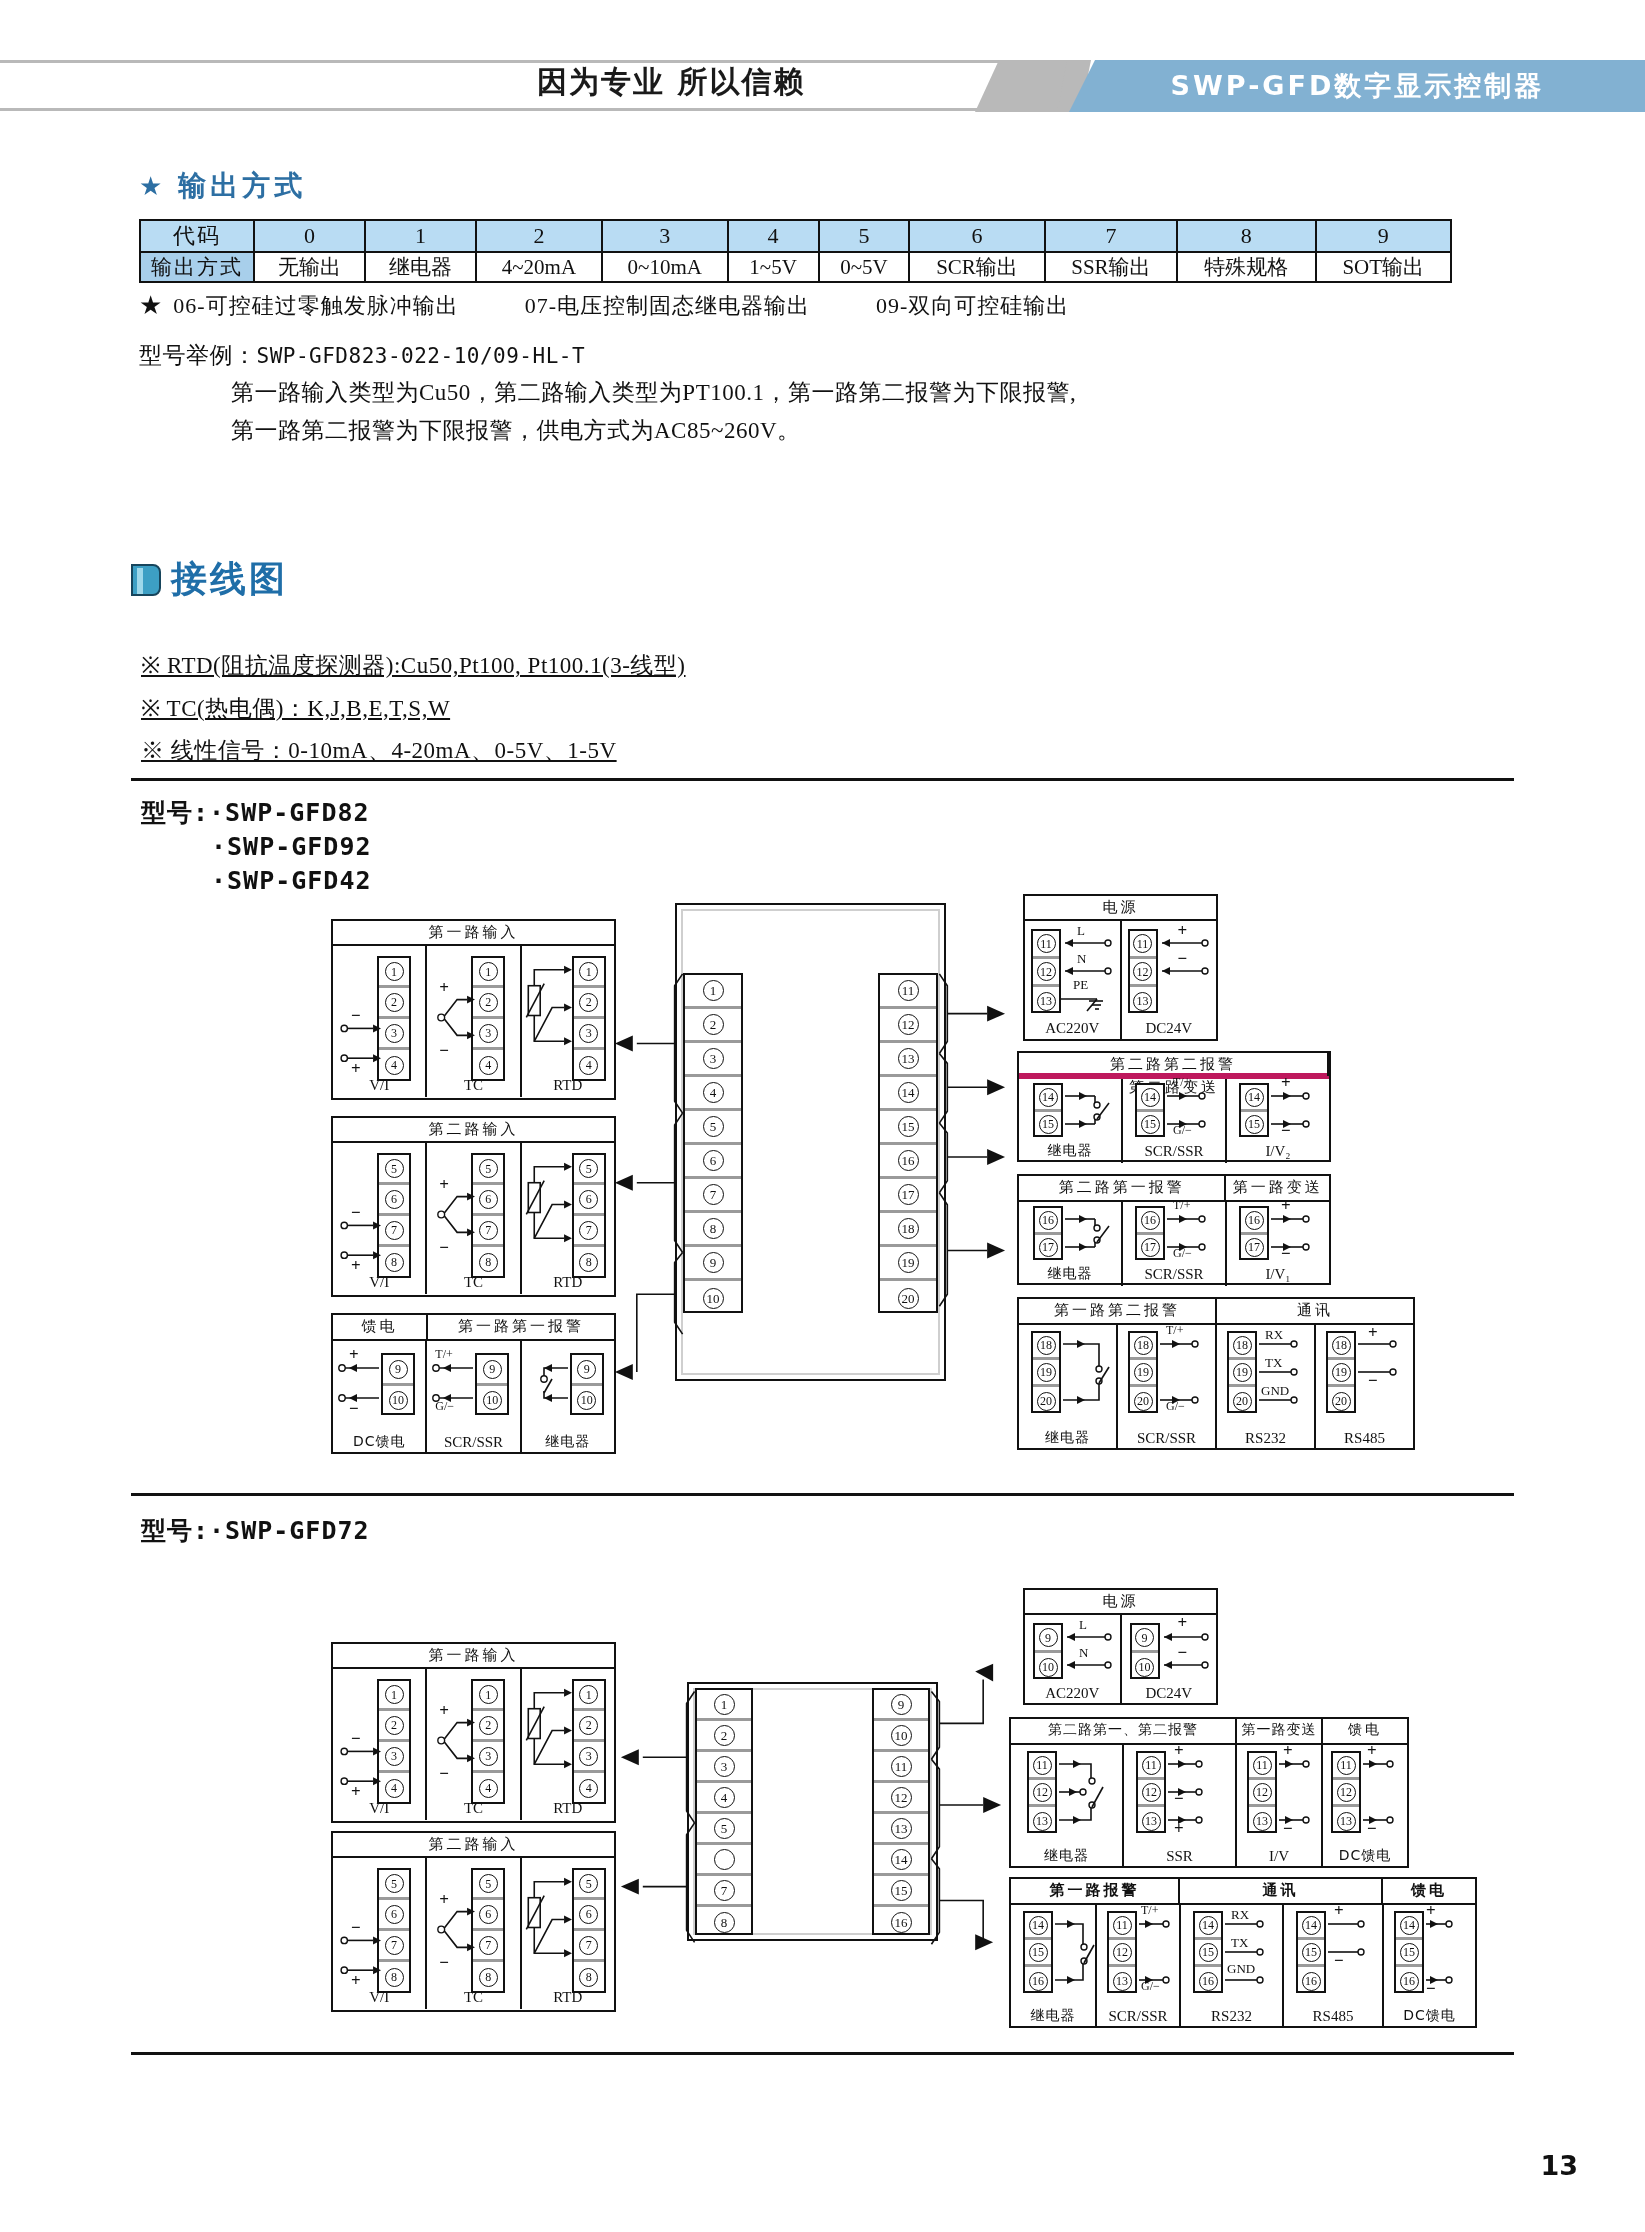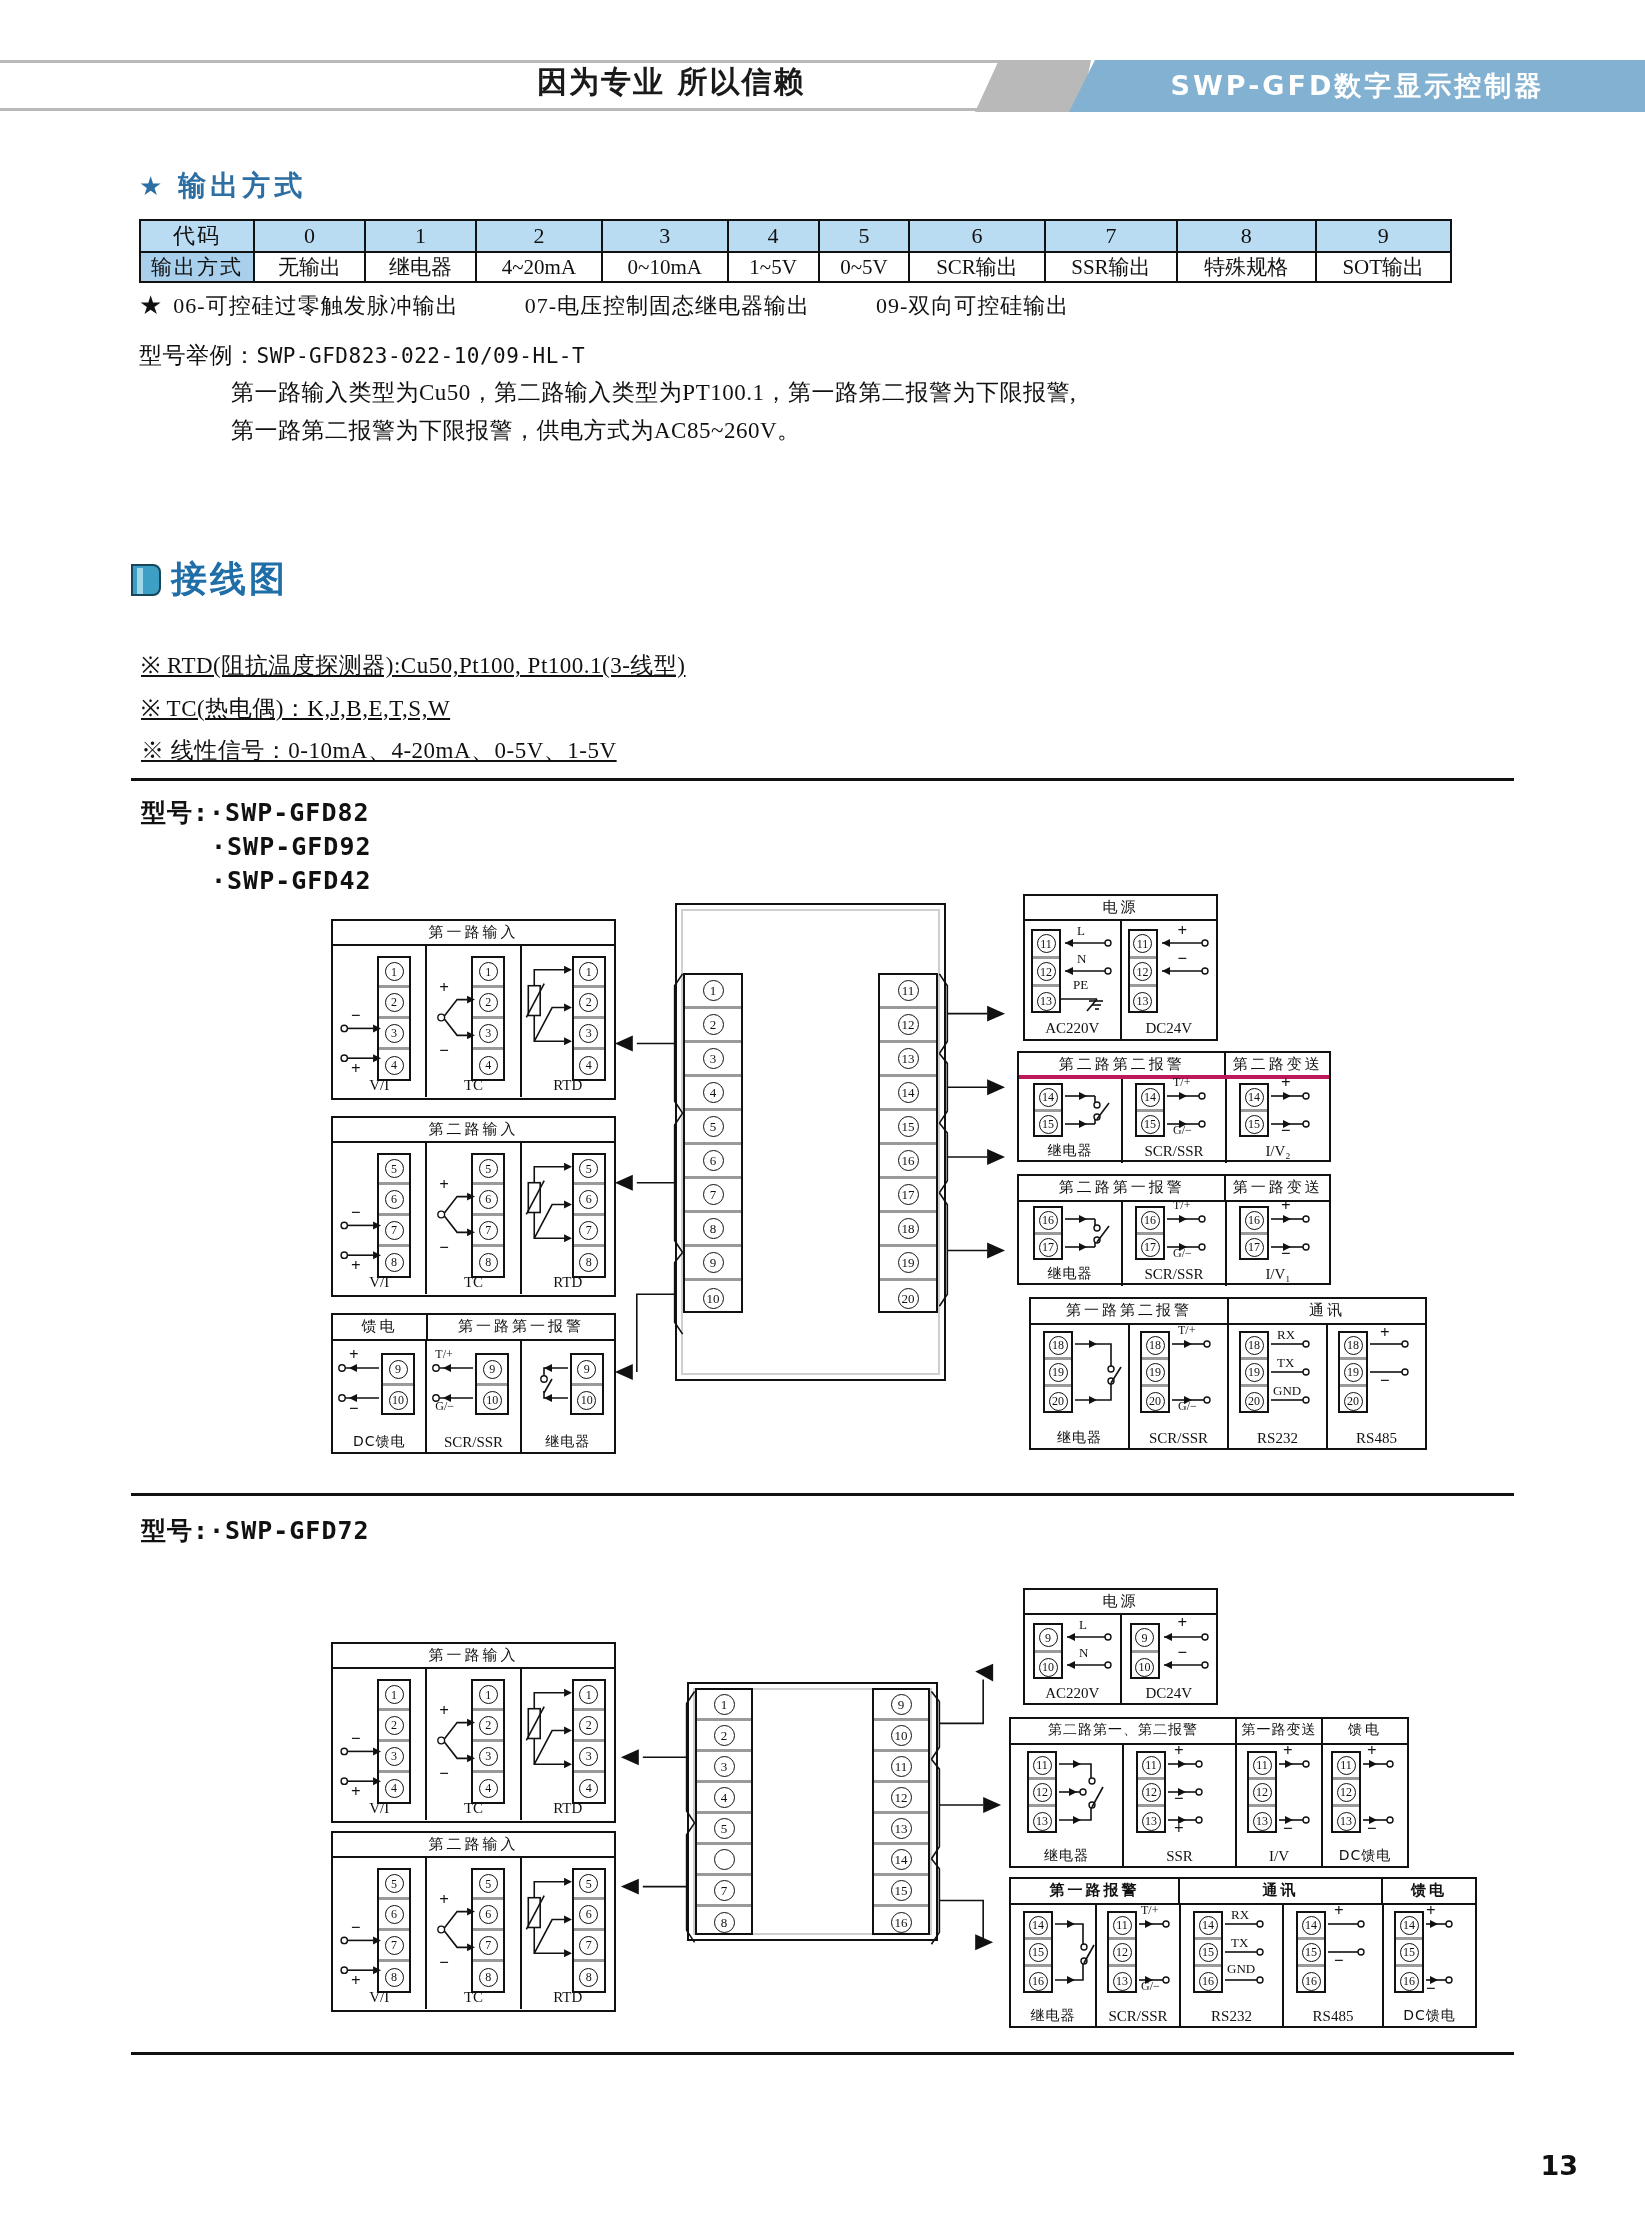--- a/index.html
+++ b/index.html
@@ -671,21 +671,21 @@
           </svg>
           <span class="lbl b" style="left:56px; top:0px;">+</span>
           <span class="lbl b" style="left:56px; top:28px;">−</span>
         </div>
         <div class="cell-label">DC24V</div>
       </div>
     </div>
   </div>
 
   <div class="panel" style="left:1017px; top:1051px; width:314px; height:111px;">
-    <div style="display:flex; height:26px; border-bottom:4px solid #be185d;">
+    <div style="display:flex; height:26px; border-bottom:6px solid #be185d;flex-direction:column;">
       <div class="panel-title" style="flex:2; border-bottom:none; border-right:2px solid #111;">第二路第二报警</div>
       <div class="panel-title" style="flex:1; border-bottom:none;">第二路变送</div>
     </div>
     <div class="panel-body" style="height:84px;">
       <div class="cell">
         <div class="cell-art">
           <div class="strip" style="left:14px; top:4px; width:30px; height:54px;">
             <div class="term" style="height:27px;">
                 <span class="tnum sm">14</span>
               </div>
@@ -828,21 +828,21 @@
             <circle class="dot" cx="79" cy="45" r="3"></circle>
           </svg>
           <span class="lbl b" style="left:54px; top:-6px;">+</span>
           <span class="lbl b" style="left:54px; top:42px;">−</span>
         </div>
         <div class="cell-label">I/V₁</div>
       </div>
     </div>
   </div>
 
-  <div class="panel" style="left:1017px; top:1297px; width:398px; height:153px;margin-left:12px;">
+  <div class="panel" style="left:1017px; top:1297px; width:398px; height:153px;">
     <div style="display:flex; height:26px; border-bottom:2px solid #111;">
       <div class="panel-title" style="flex:2; border-bottom:none; border-right:2px solid #111;">第一路第二报警</div>
       <div class="panel-title" style="flex:2; border-bottom:none;">通讯</div>
     </div>
     <div class="panel-body" style="height:125px;">
       <div class="cell">
         <div class="cell-art">
           <div class="strip" style="left:12px; top:6px; width:30px; height:82px;">
             <div class="term" style="height:27px;">
                 <span class="tnum sm">18</span>

